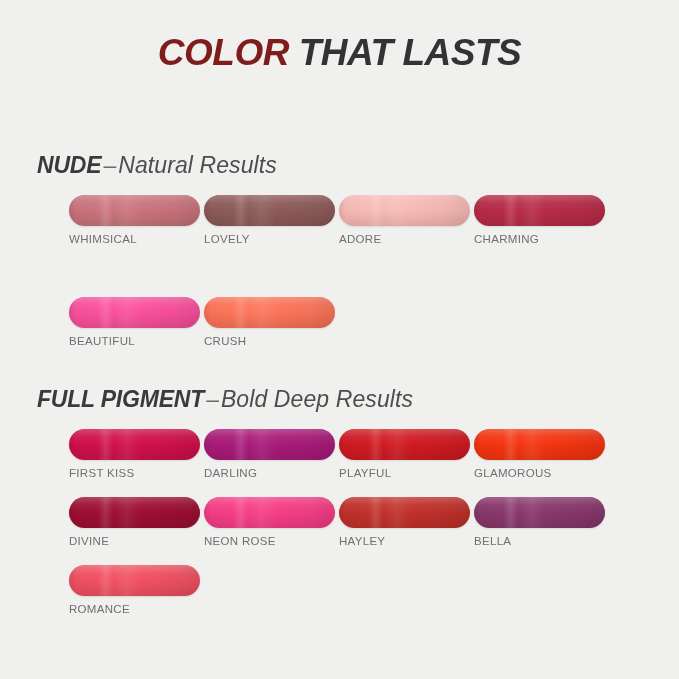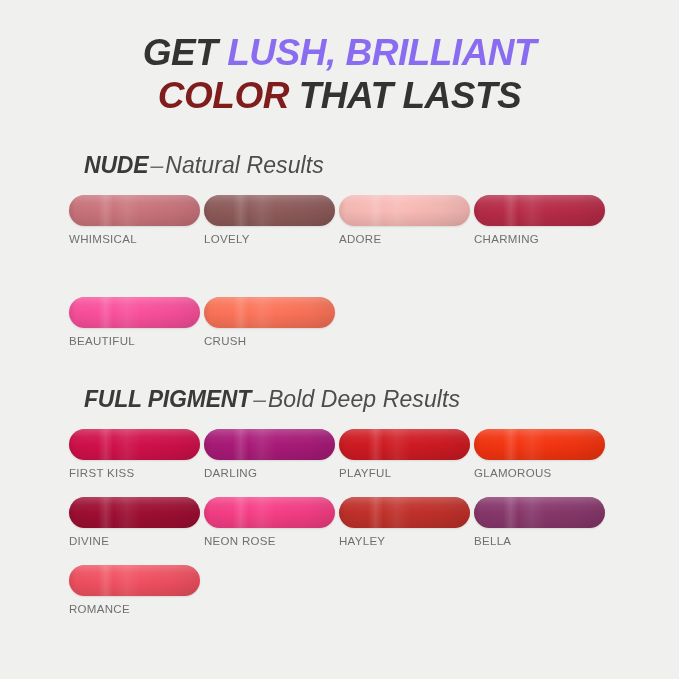--- a/index.html
+++ b/index.html
@@ -33,21 +33,21 @@
     letter-spacing: -0.5px;
     color: #333333;
   }
   .headline .hl-line { display: block; white-space: nowrap; }
   .headline .accent { color: #8a6cf0; }
 
   
   .section { position: absolute; left: 0; width: 679px; }
 
   .section-head {
-    margin-left: 84px;
+    margin-left: 37px;
     font-style: italic;
     font-size: 23px;
     line-height: 27px;
     color: #3a3a3a;
     white-space: nowrap;
   }
   .section-head .sh-strong {
     font-weight: bold;
     letter-spacing: -0.2px;
   }
@@ -122,21 +122,20 @@
     color: #6f6f6f;
     white-space: nowrap;
   }
 </style>
 </head>
 <body style="background: rgb(240, 240, 239);">
 
 <div id="page" style="background: rgb(240, 240, 239);">
 
   <div class="headline">
-    <span class="hl-line"><span style="color: rgb(51, 51, 51);">GET </span><span class="accent" style="color: rgb(138, 108, 240);">LUSH, BRILLIANT</span></span>
     <span class="hl-line"><span class="accent" style="color: #7f1d1d;">COLOR </span><span style="color: rgb(51, 51, 51);">THAT LASTS</span></span>
   </div>
 
   <div class="section" style="top:152px;">
     <div class="section-head">
       <span class="sh-strong">NUDE</span><span class="sh-sep">–</span><span class="sh-sub">Natural Results</span>
     </div>
     <div class="swatch-grid">
       <div class="swatch-cell">
         <div class="swatch" style="background-color: rgb(201, 115, 123);"></div>

